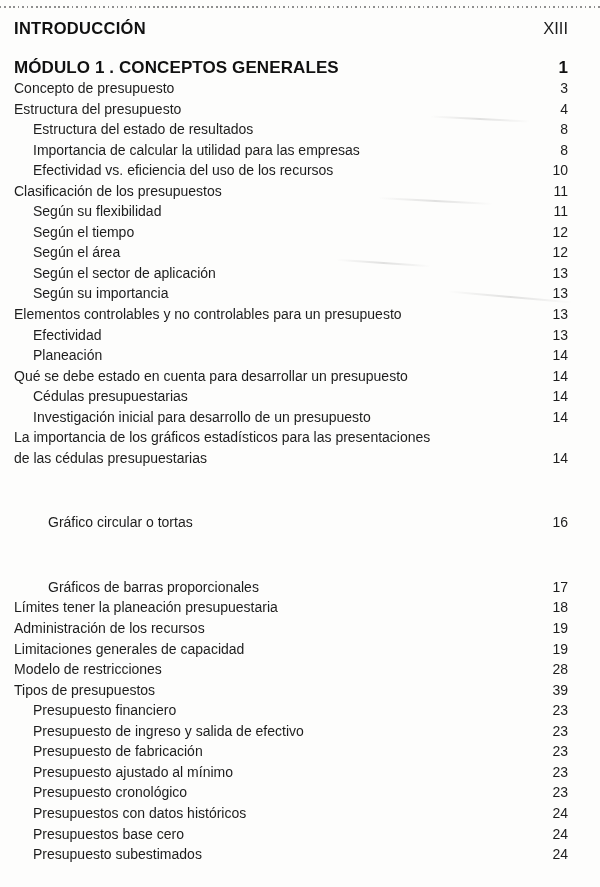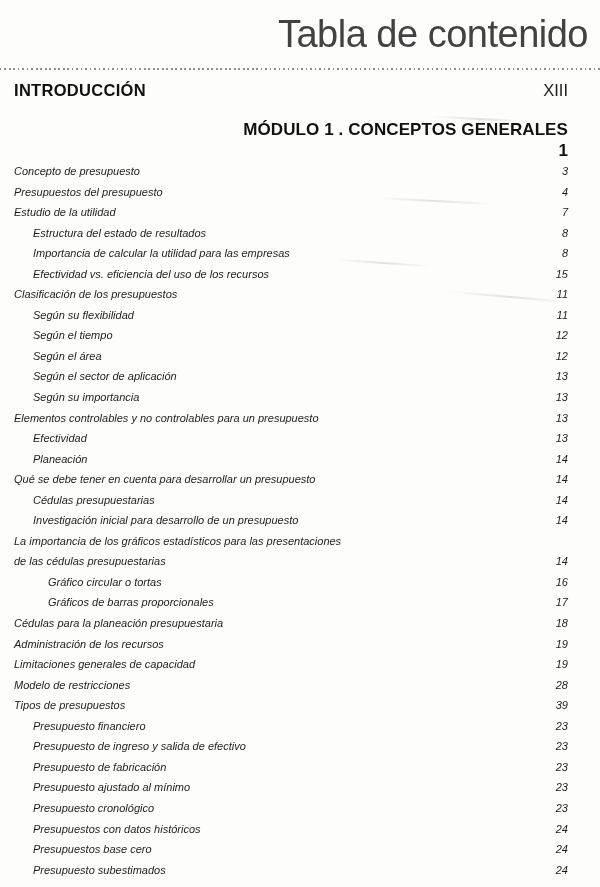--- a/index.html
+++ b/index.html
@@ -60,47 +60,44 @@
     font-weight: normal;
     letter-spacing: 0;
     color: var(--text-color);
   }
   .row.module {
     font-weight: bold;
     font-size: 17px;
     line-height: 21px;
     letter-spacing: 0.1px;
     color: var(--heading-color);
-    flex-direction: column;
   }
   .row.entry {
-    font-size: 11px;
+    font-size: 14px;
     line-height: 20.55px;
-    font-style: italic;
   }
   .entry-label { white-space: pre-line; }
   .ind1 .entry-label { padding-left: 19px; }
-  .ind2 .entry-label { padding-left: 34px; }
+  .ind2 .entry-label { padding-left: 34px; margin-top: 44px; }
   .scan-artifact {
     position: absolute;
     height: 2px;
     pointer-events: none;
     background: linear-gradient(90deg, transparent, rgba(110,110,110,0.20), transparent);
   }
   .scan-artifact.a1 { left: 378px; top: 200px; width: 115px; transform: rotate(3deg); }
   .scan-artifact.a2 { left: 336px; top: 262px; width: 95px;  transform: rotate(4deg); }
   .scan-artifact.a3 { left: 448px; top: 296px; width: 125px; transform: rotate(5deg); }
   .scan-artifact.a4 { left: 430px; top: 118px; width: 100px; transform: rotate(3deg); }
 </style>
 </head>
 <body>
 
 <div class="page">
 
-  <h1 class="page-title">Tabla de contenido</h1>
 
   <div class="dotted-rule"></div>
 
   <div class="toc">
 
     <div class="row intro">
       <span class="label">INTRODUCCIÓN</span>
       <span class="pagenum">XIII</span>
     </div>
 
@@ -108,38 +105,34 @@
       <span class="label">MÓDULO 1 . CONCEPTOS GENERALES</span>
       <span class="pagenum">1</span>
     </div>
 
     <div class="toc-list">
         <div class="row entry ind0">
     <span class="label entry-label">Concepto de presupuesto</span>
     <span class="pagenum">3</span>
   </div>
         <div class="row entry ind0">
-    <span class="label entry-label">Presupuestos del presupuesto</span>
+    <span class="label entry-label">Estructura del presupuesto</span>
     <span class="pagenum">4</span>
-  </div>
-        <div class="row entry ind0">
-    <span class="label entry-label">Estudio de la utilidad</span>
-    <span class="pagenum">7</span>
   </div>
         <div class="row entry ind1">
     <span class="label entry-label">Estructura del estado de resultados</span>
     <span class="pagenum">8</span>
   </div>
         <div class="row entry ind1">
     <span class="label entry-label">Importancia de calcular la utilidad para las empresas</span>
     <span class="pagenum">8</span>
   </div>
         <div class="row entry ind1">
     <span class="label entry-label">Efectividad vs. eficiencia del uso de los recursos</span>
-    <span class="pagenum">15</span>
+    <span class="pagenum">10</span>
   </div>
         <div class="row entry ind0">
     <span class="label entry-label">Clasificación de los presupuestos</span>
     <span class="pagenum">11</span>
   </div>
         <div class="row entry ind1">
     <span class="label entry-label">Según su flexibilidad</span>
     <span class="pagenum">11</span>
   </div>
         <div class="row entry ind1">
@@ -164,21 +157,21 @@
   </div>
         <div class="row entry ind1">
     <span class="label entry-label">Efectividad</span>
     <span class="pagenum">13</span>
   </div>
         <div class="row entry ind1">
     <span class="label entry-label">Planeación</span>
     <span class="pagenum">14</span>
   </div>
         <div class="row entry ind0">
-    <span class="label entry-label">Qué se debe tener en cuenta para desarrollar un presupuesto</span>
+    <span class="label entry-label">Qué se debe estado en cuenta para desarrollar un presupuesto</span>
     <span class="pagenum">14</span>
   </div>
         <div class="row entry ind1">
     <span class="label entry-label">Cédulas presupuestarias</span>
     <span class="pagenum">14</span>
   </div>
         <div class="row entry ind1">
     <span class="label entry-label">Investigación inicial para desarrollo de un presupuesto</span>
     <span class="pagenum">14</span>
   </div>
@@ -189,21 +182,21 @@
   </div>
         <div class="row entry ind2">
     <span class="label entry-label">Gráfico circular o tortas</span>
     <span class="pagenum">16</span>
   </div>
         <div class="row entry ind2">
     <span class="label entry-label">Gráficos de barras proporcionales</span>
     <span class="pagenum">17</span>
   </div>
         <div class="row entry ind0">
-    <span class="label entry-label">Cédulas para la planeación presupuestaria</span>
+    <span class="label entry-label">Límites tener la planeación presupuestaria</span>
     <span class="pagenum">18</span>
   </div>
         <div class="row entry ind0">
     <span class="label entry-label">Administración de los recursos</span>
     <span class="pagenum">19</span>
   </div>
         <div class="row entry ind0">
     <span class="label entry-label">Limitaciones generales de capacidad</span>
     <span class="pagenum">19</span>
   </div>

